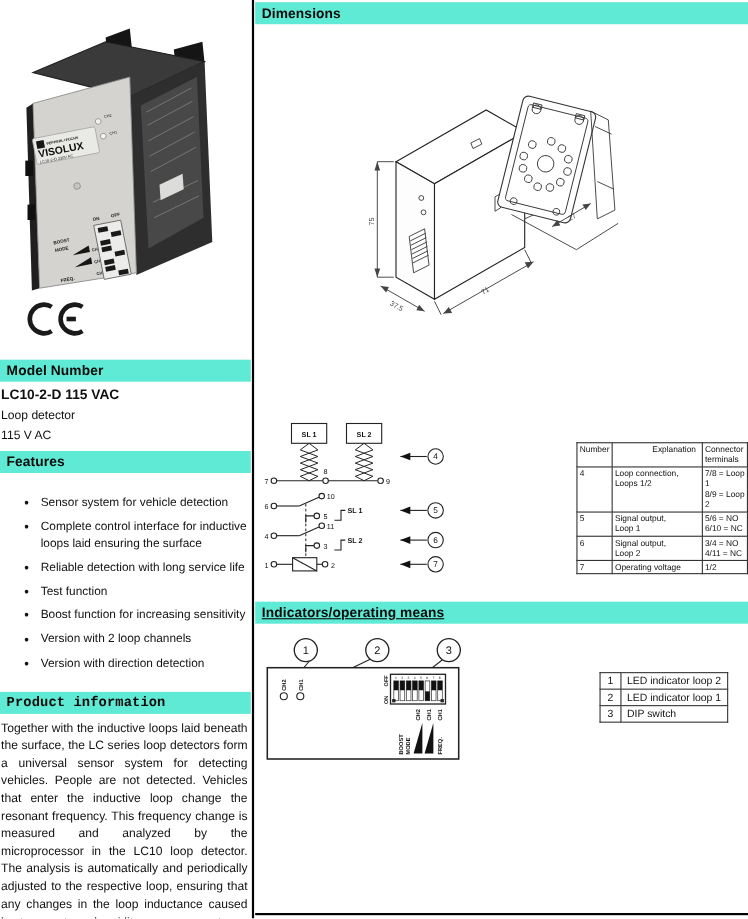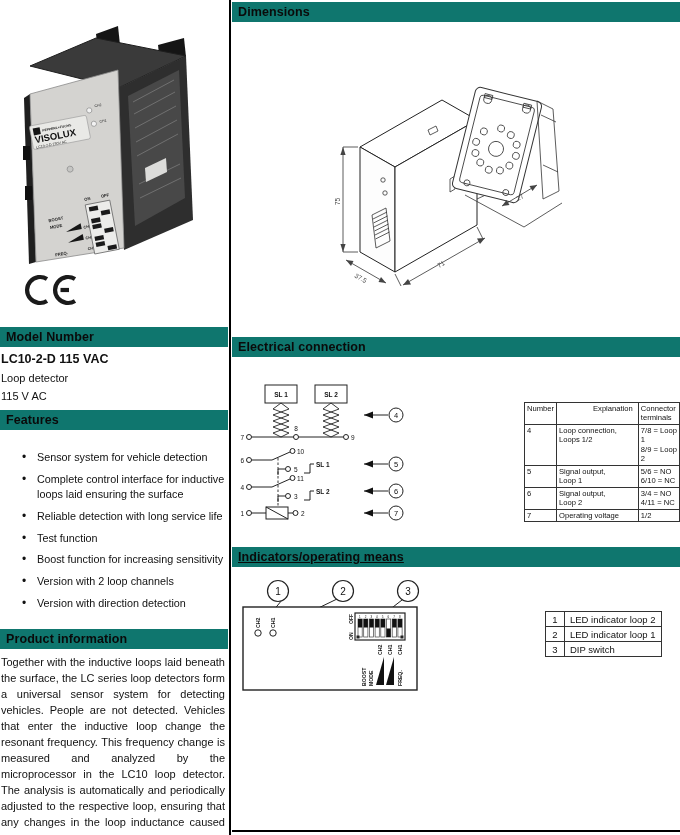--- a/index.html
+++ b/index.html
@@ -5,21 +5,21 @@
   html,body{margin:0;padding:0;}
   body{
     width:680px;height:835px;position:relative;background:#fff;
     font-family:"Liberation Sans", sans-serif;color:#111;overflow:hidden;
   }
   #left-col{position:absolute;left:0;top:0;width:228px;height:835px;}
   #divider{position:absolute;left:229px;top:0;width:2px;height:835px;background:#000;}
   #right-col{position:absolute;left:232px;top:0;width:448px;height:835px;}
   #bottom-rule{position:absolute;left:232px;top:830px;width:448px;height:2px;background:#000;}
   .bar{
-    position:absolute;left:0;width:100%;background:#0f766e;color:#0a0a0a;
+    position:absolute;left:0;width:100%;background:#5eead4;color:#0a0a0a;
     font-weight:bold;font-size:12.5px;line-height:20px;height:20px;
     padding-left:6px;box-sizing:border-box;letter-spacing:.1px;
   }
   .model-name{position:absolute;left:1px;top:352px;font-size:12.5px;font-weight:bold;}
   .model-line1{position:absolute;left:1px;top:372px;font-size:11px;}
   .model-line2{position:absolute;left:1px;top:390px;font-size:11px;}
   ul.features{position:absolute;left:0;top:434px;margin:16px;padding:0;list-style:none;width:212px;}
   ul.features li{
     position:relative;padding-left:21px;margin-bottom:7px;
     font-size:10.8px;line-height:1.38;
@@ -131,21 +131,21 @@
   <ul class="features">
     <li>Sensor system for vehicle detection</li>
     <li>Complete control interface for inductive loops laid ensuring the surface</li>
     <li>Reliable detection with long service life</li>
     <li>Test function</li>
     <li>Boost function for increasing sensitivity</li>
     <li>Version with 2 loop channels</li>
     <li>Version with direction detection</li>
   </ul>
 
-  <div class="bar" style="top:629px;">Product information</div>
+  <div class="bar" style="top:629px;font-family:Liberation Mono, monospace;">Product information</div>
   <div class="prod-body">Together with the inductive loops laid beneath the surface, the LC series loop detectors form a universal sensor system for detecting vehicles. People are not detected. Vehicles that enter the inductive loop change the resonant frequency. This frequency change is measured and analyzed by the microprocessor in the LC10 loop detector. The analysis is automatically and periodically adjusted to the respective loop, ensuring that any changes in the loop inductance caused by temperature, humidity or component age are automatically compensated for.</div>
 </div>
 
 <div id="divider"></div>
 
 <div id="right-col">
 
   <div class="bar" style="top:2px;">Dimensions</div>
 
   <svg style="left:0;top:55px;" width="448" height="270" viewBox="0 0 448 270">
@@ -234,21 +234,20 @@
 
     <g class="thin">
         <polyline points="233,140 292,172 330,148" fill="none"></polyline>
       </g>
     <line class="thin" x1="270" y1="151" x2="305" y2="130"></line>
     <polygon points="270,151 277.5,150 274.5,145" fill="#444"></polygon>
     <polygon points="305,130 297.5,131 300.5,136" fill="#444"></polygon>
     <text class="dimtxt" transform="translate(286,146) rotate(-30)">27</text>
   </svg>
 
-  <div class="bar" style="top:337px;">Electrical connection</div>
 
   <svg style="left:0;top:372px;" width="448" height="162" viewBox="0 0 448 162">
     <g font-size="6.5" fill="#111">
 
       <rect x="33" y="13" width="32" height="18" fill="#fff" stroke="#222" stroke-width="1"></rect>
       <text x="49" y="25" text-anchor="middle" font-weight="bold">SL 1</text>
       <rect x="83" y="13" width="32" height="18" fill="#fff" stroke="#222" stroke-width="1"></rect>
       <text x="99" y="25" text-anchor="middle" font-weight="bold">SL 2</text>
 
       <g class="ln" stroke-width="0.9">

